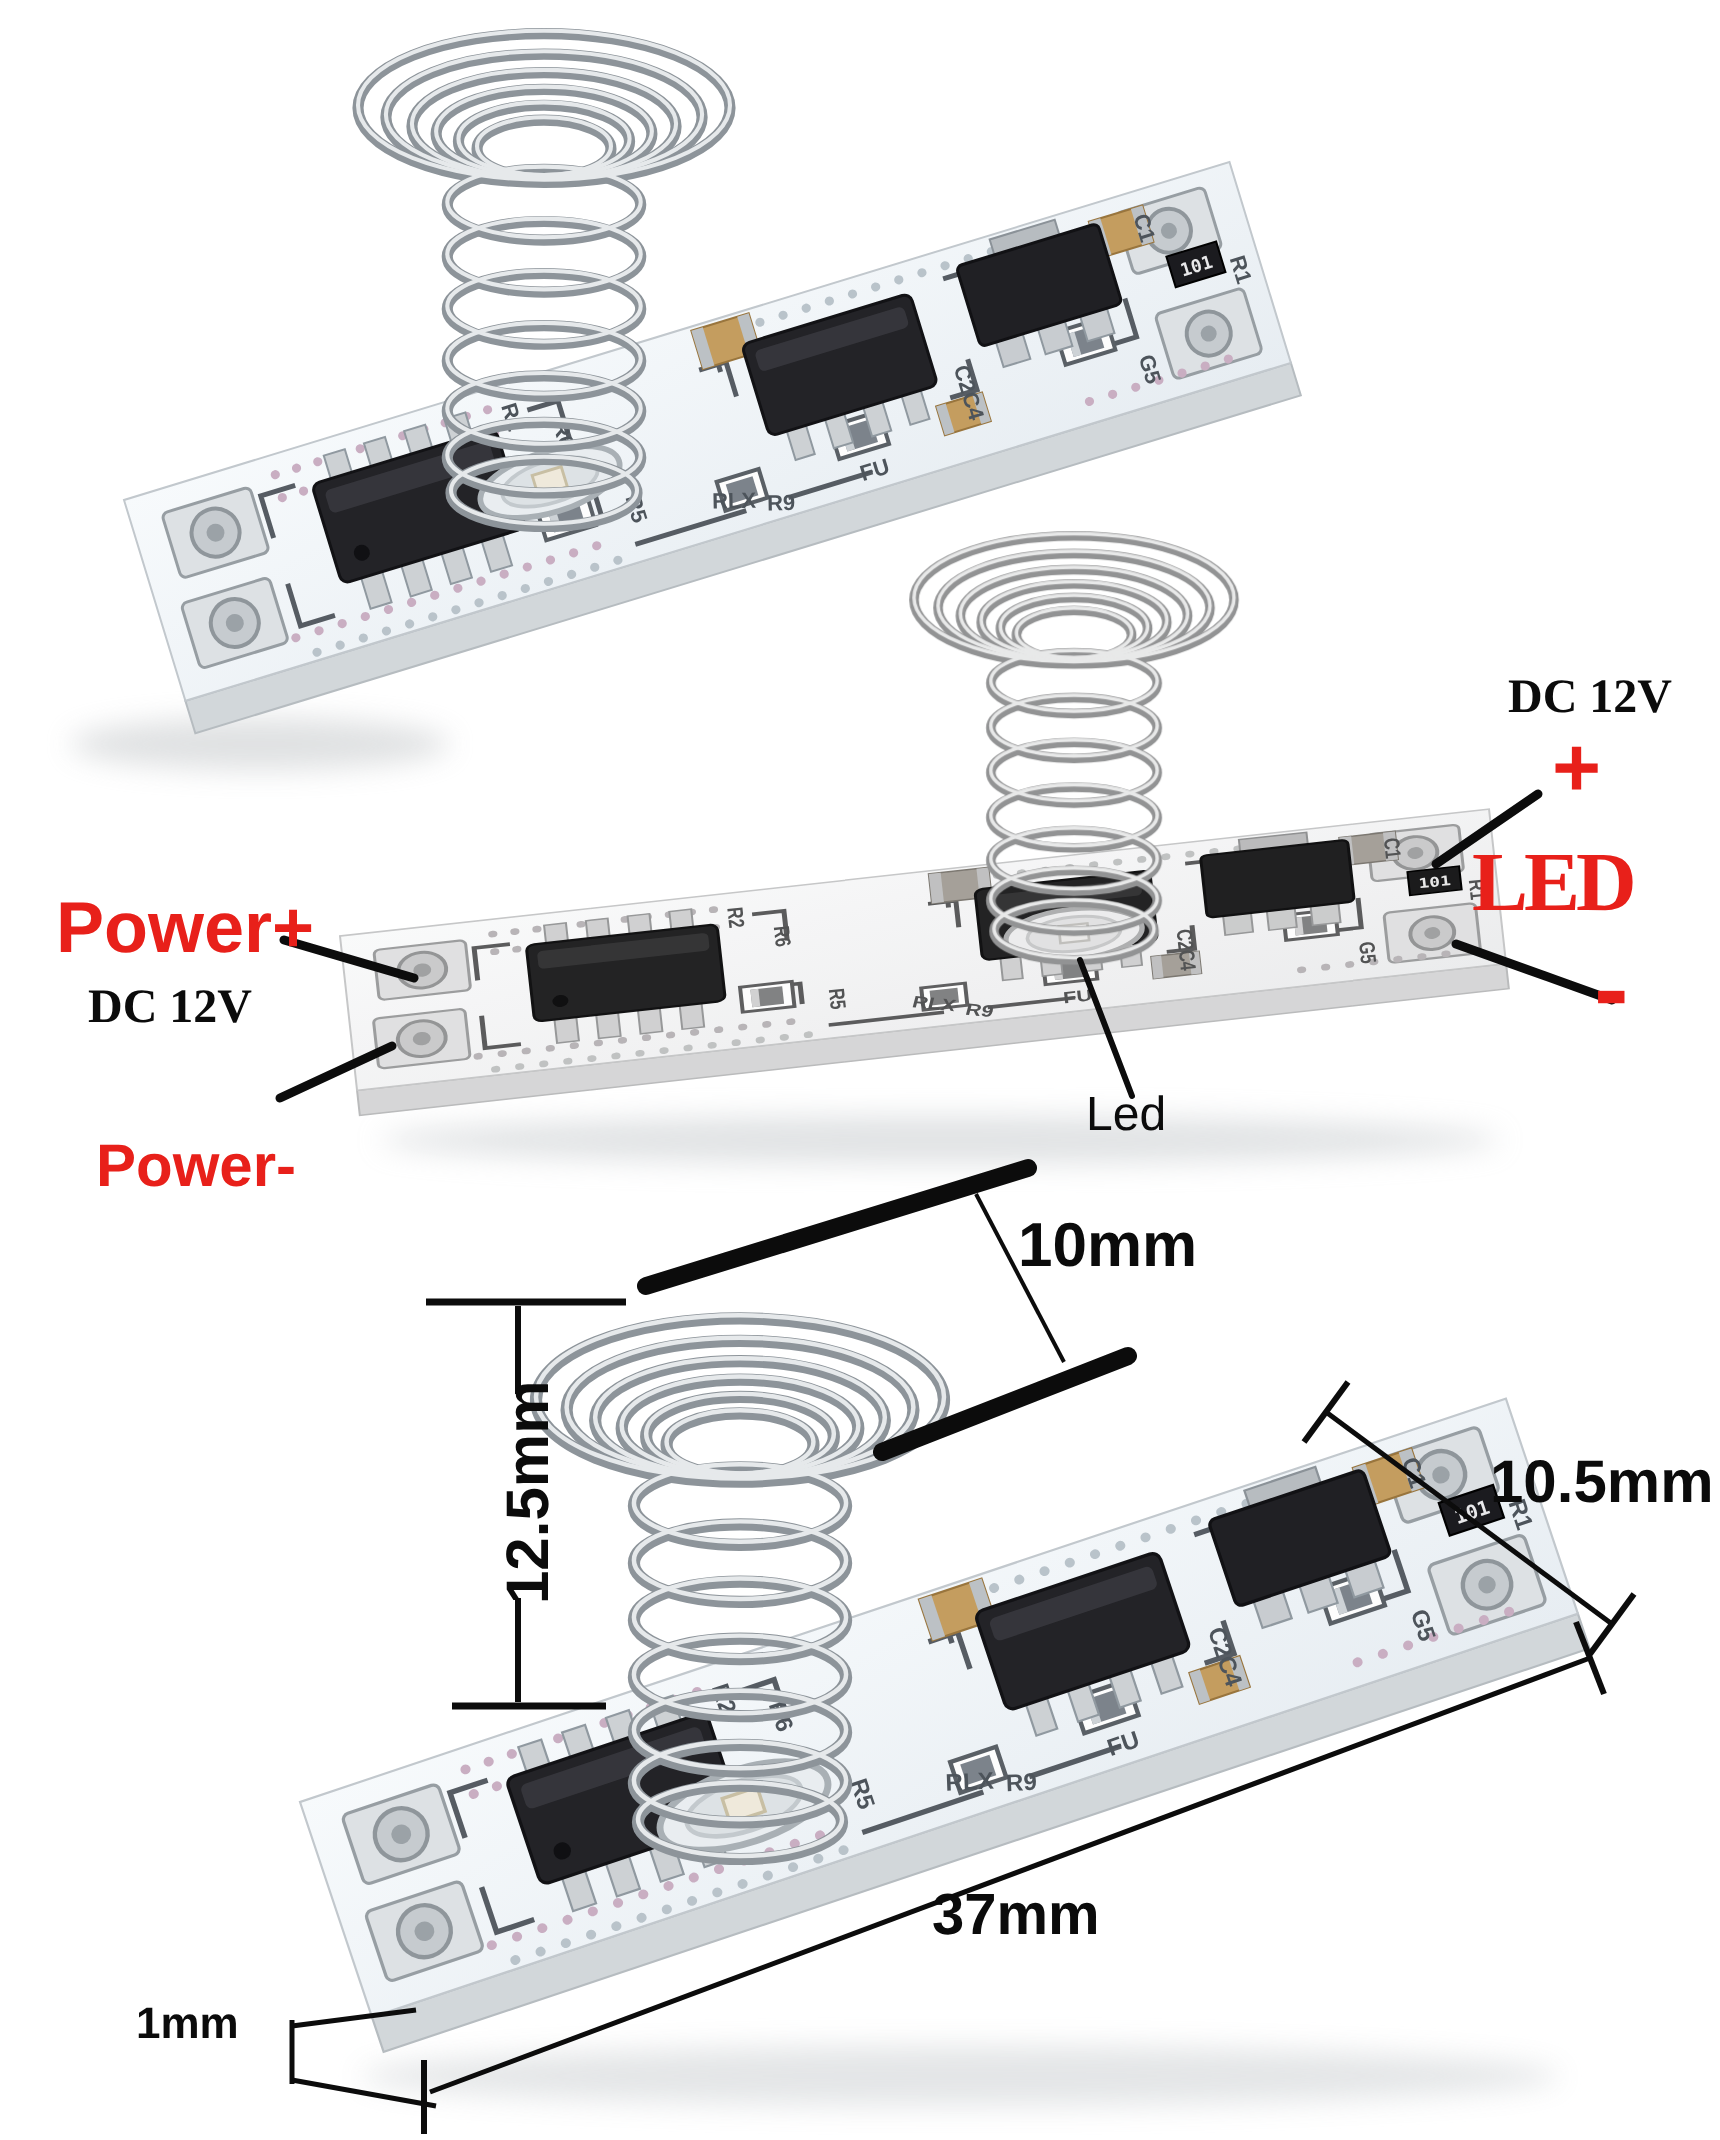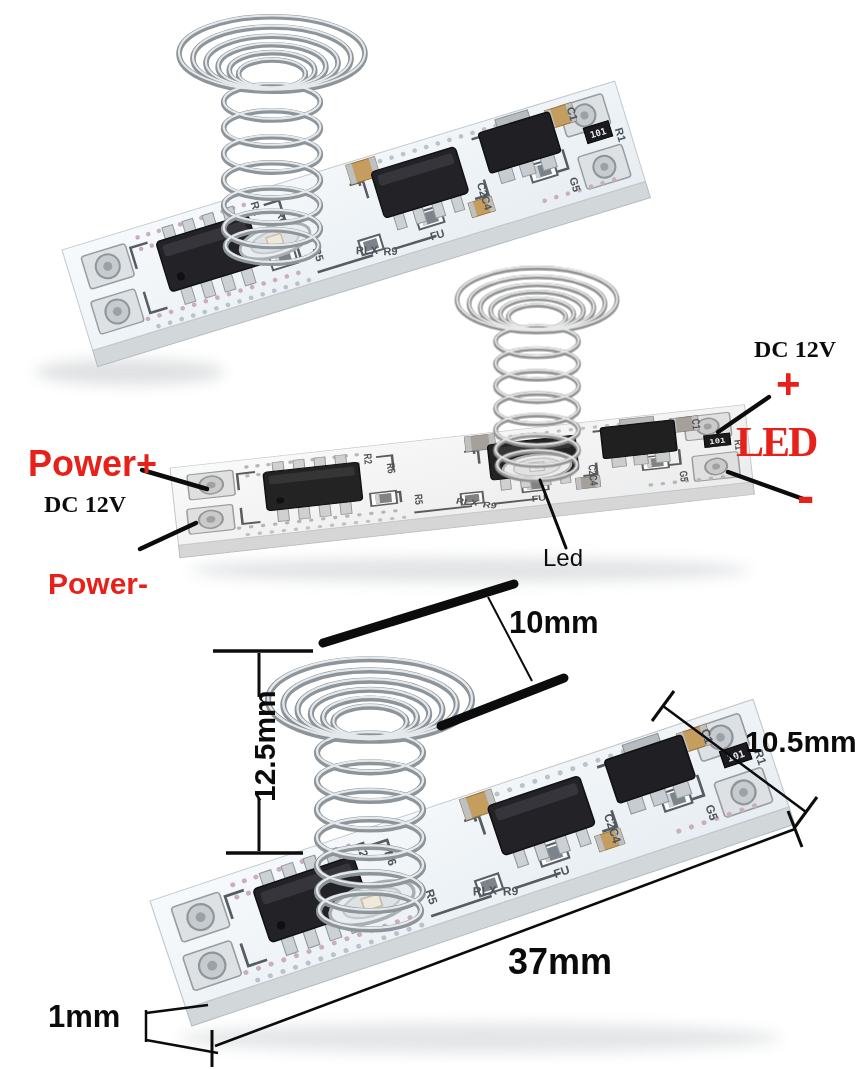--- a/index.html
+++ b/index.html
@@ -265,16 +265,16 @@
 <div class="lbl serif blk" style="left:754px;top:337px;font-size:24px;">DC 12V</div>
 <div class="lbl red bold" style="left:776px;top:363px;font-size:42px;">+</div>
 <div class="lbl red serif" style="left:736px;top:421px;font-size:42px;letter-spacing:-2px;">LED</div>
 <div class="lbl red bold" style="left:797px;top:469px;font-size:52px;">-</div>
 
 <div class="lbl blk" style="left:543px;top:546px;font-size:24px;">Led</div>
 
 <div class="lbl blk bold" style="left:509px;top:607px;font-size:31px;">10mm</div>
 <div class="lbl blk bold vert" style="left:250px;top:802px;font-size:30px;">12.5mm</div>
 <div class="lbl blk bold" style="left:745px;top:727px;font-size:30px;">10.5mm</div>
-<div class="lbl blk bold" style="left:508px;top:944px;font-size:36px;">37mm</div>
-<div class="lbl blk bold" style="left:48px;top:1001px;font-size:31px;">1mm</div>
+<div class="lbl blk bold" style="left:466px;top:944px;font-size:29px;">37mm</div>
+<div class="lbl blk bold" style="left:68px;top:1001px;font-size:22px;">1mm</div>
 
 </div>
 
 </body></html>

